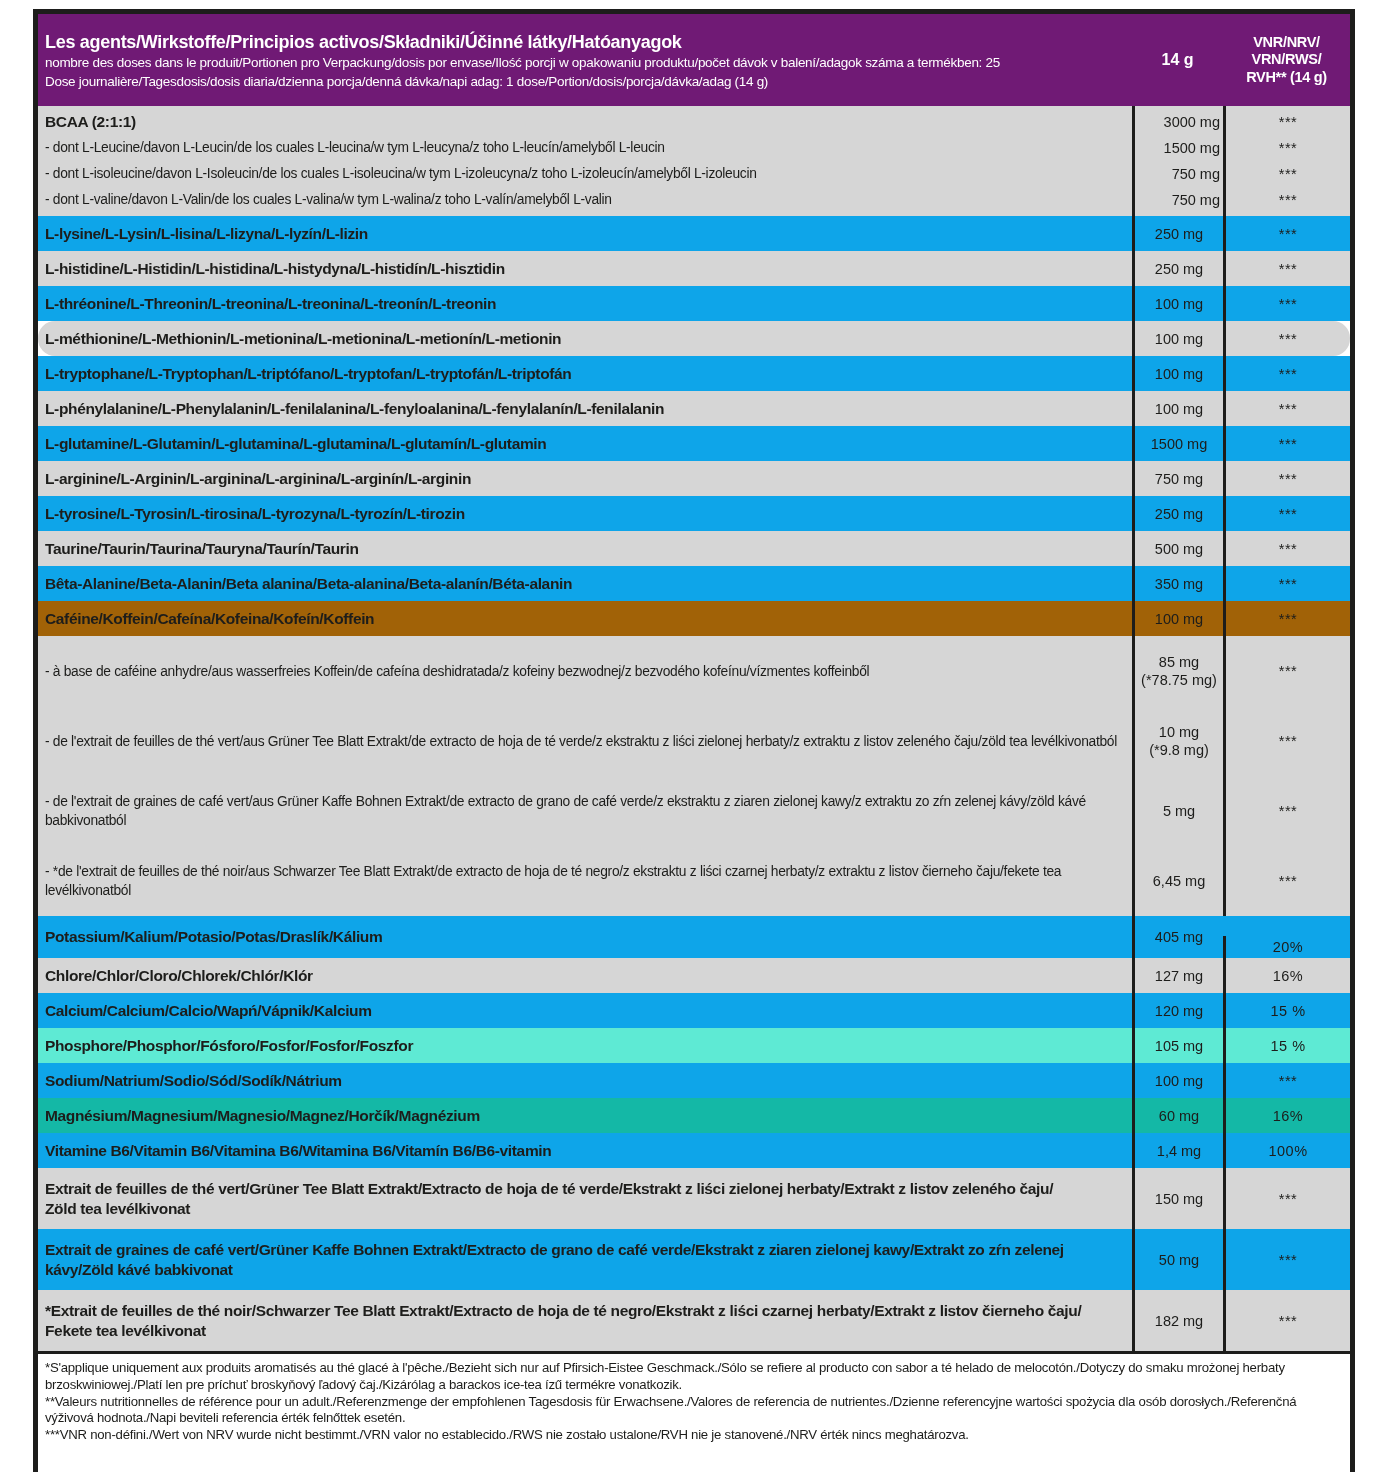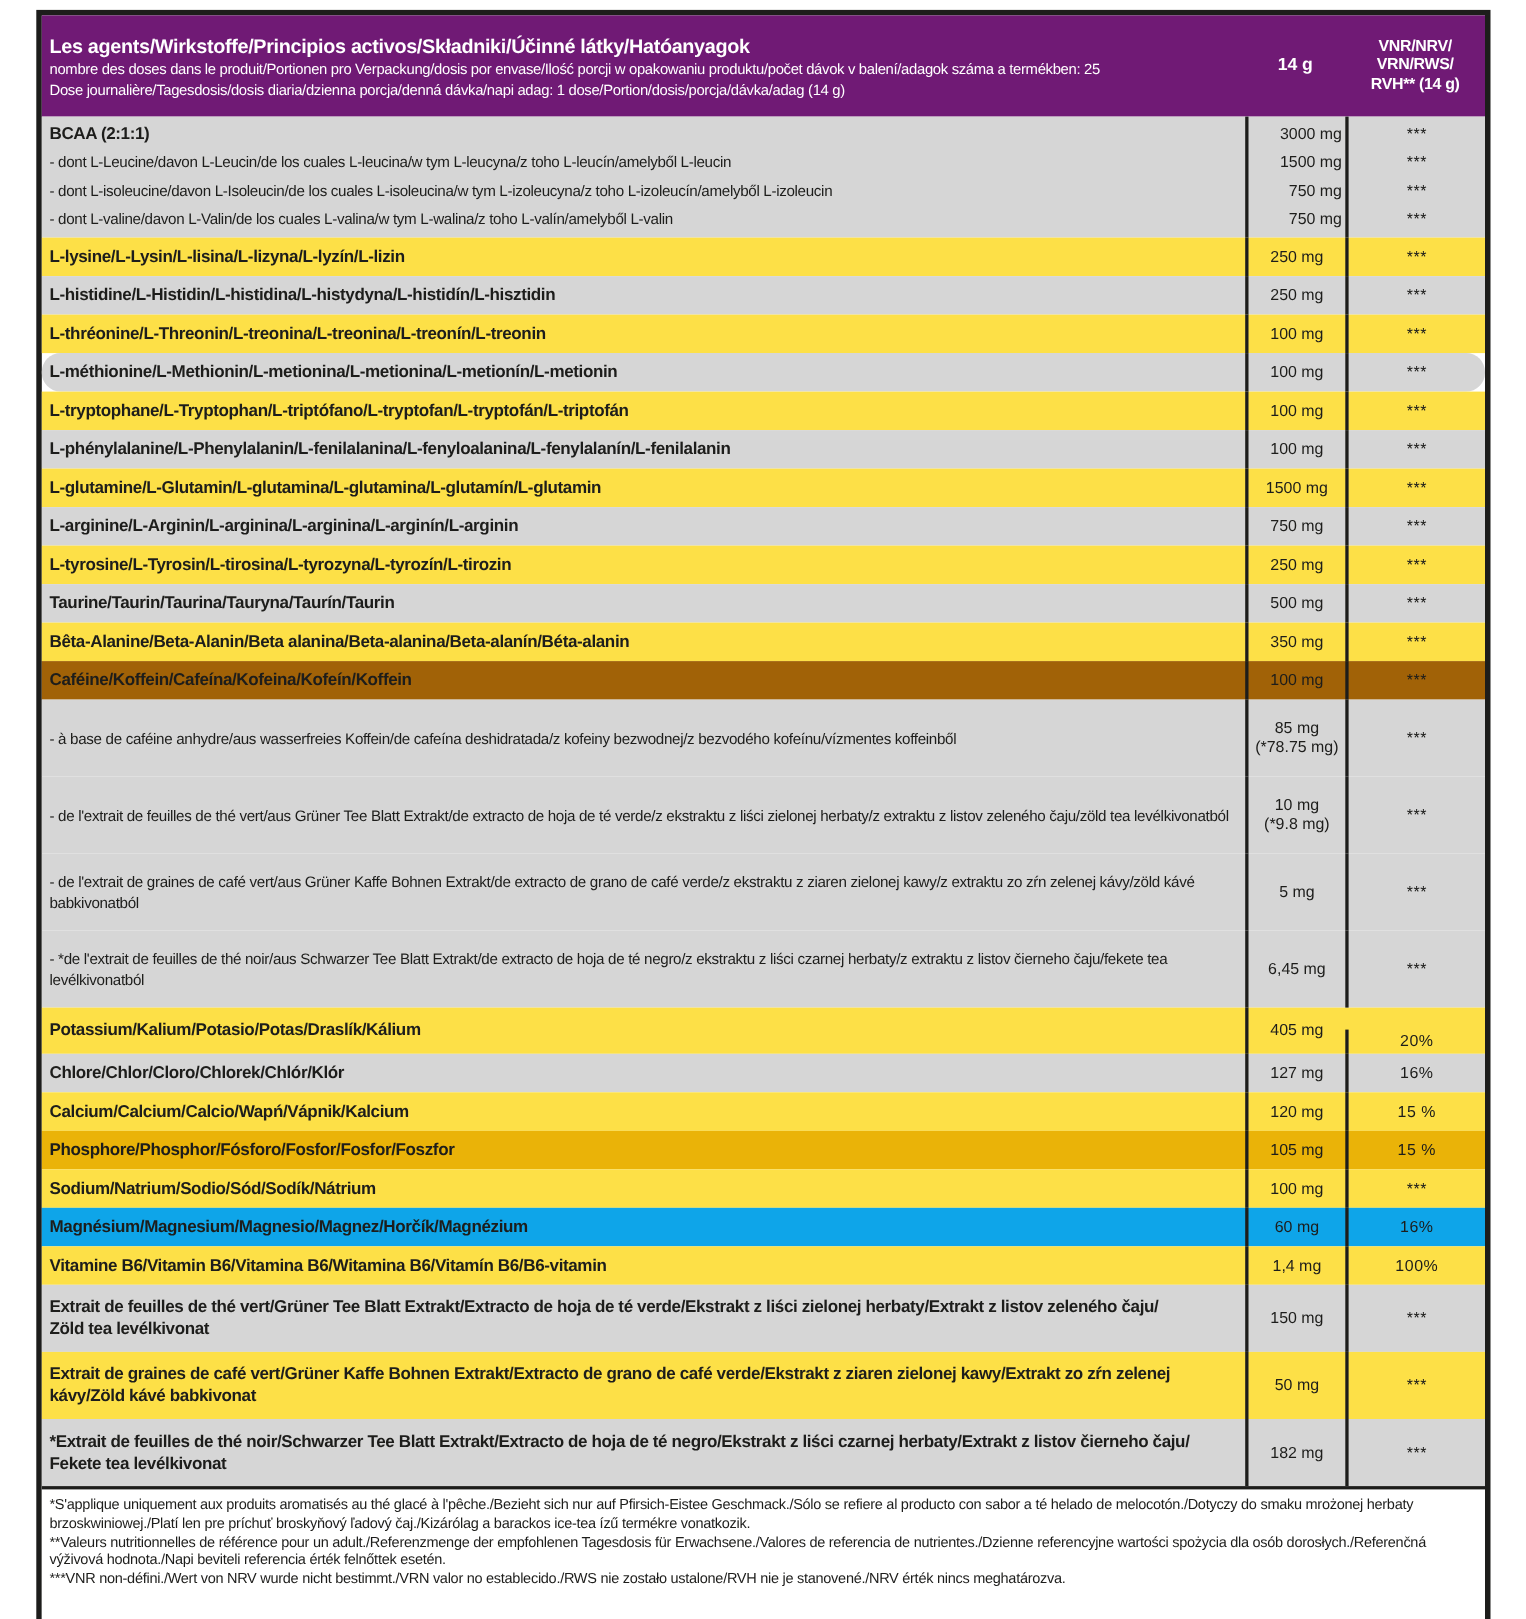--- a/index.html
+++ b/index.html
@@ -23,21 +23,21 @@
   .h-amount {
     width:91px; box-sizing:border-box; display:flex; align-items:center; justify-content:center;
     font-weight:bold; font-size:16px;
   }
   .h-nrv {
     width:127px; box-sizing:border-box; display:flex; flex-direction:column;
     align-items:center; justify-content:center;
     font-weight:bold; font-size:14.5px; line-height:17.5px; text-align:center; letter-spacing:-0.3px;
   }
   
-  .row { display:flex; min-height:35px; background:#fde047; }
+  .row { display:flex; min-height:35px; background:#0ea5e9; }
   .row.shaded { background:#d6d6d6; }
   .cell-name {
     flex:1; padding:3px 8px 3px 7px; display:flex; flex-direction:column; justify-content:center;
     overflow:hidden;
   }
   .name-line  { font-size:15.5px; font-weight:bold; line-height:20px; letter-spacing:-0.35px; }
   .detail-line{ font-size:13.8px; line-height:19px; letter-spacing:-0.3px; }
   .cell-amount, .cell-nrv {
     display:flex; flex-direction:column; justify-content:center; align-items:center;
     text-align:center; font-size:14.5px; line-height:18px; padding:2px 3px;
@@ -323,21 +323,21 @@
           <div class="name-line">Calcium/Calcium/Calcio/Wapń/Vápnik/Kalcium</div>
         </div>
     <div class="cell-amount" style="border-left-color: rgb(29, 29, 27);">
           <div class="amount-line">120 mg</div>
         </div>
     <div class="cell-nrv" style="border-left-color: rgb(29, 29, 27);">
           <div class="nrv-line">15 %</div>
         </div>
   </div>
 
-  <div class="row shaded" style="background: #eab308;">
+  <div class="row shaded" style="background: #5eead4;">
     <div class="cell-name">
           <div class="name-line">Phosphore/Phosphor/Fósforo/Fosfor/Fosfor/Foszfor</div>
         </div>
     <div class="cell-amount" style="border-left-color: rgb(29, 29, 27);">
           <div class="amount-line">105 mg</div>
         </div>
     <div class="cell-nrv" style="border-left-color: rgb(29, 29, 27);">
           <div class="nrv-line">15 %</div>
         </div>
   </div>
@@ -347,21 +347,21 @@
           <div class="name-line">Sodium/Natrium/Sodio/Sód/Sodík/Nátrium</div>
         </div>
     <div class="cell-amount" style="border-left-color: rgb(29, 29, 27);">
           <div class="amount-line">100 mg</div>
         </div>
     <div class="cell-nrv" style="border-left-color: rgb(29, 29, 27);">
           <div class="nrv-line">***</div>
         </div>
   </div>
 
-  <div class="row shaded" style="background: #0ea5e9; justify-content: flex-end;">
+  <div class="row shaded" style="background: #14b8a6; justify-content: flex-end;">
     <div class="cell-name">
           <div class="name-line">Magnésium/Magnesium/Magnesio/Magnez/Horčík/Magnézium</div>
         </div>
     <div class="cell-amount" style="border-left-color: rgb(29, 29, 27);">
           <div class="amount-line">60 mg</div>
         </div>
     <div class="cell-nrv" style="border-left-color: rgb(29, 29, 27);">
           <div class="nrv-line">16%</div>
         </div>
   </div>

